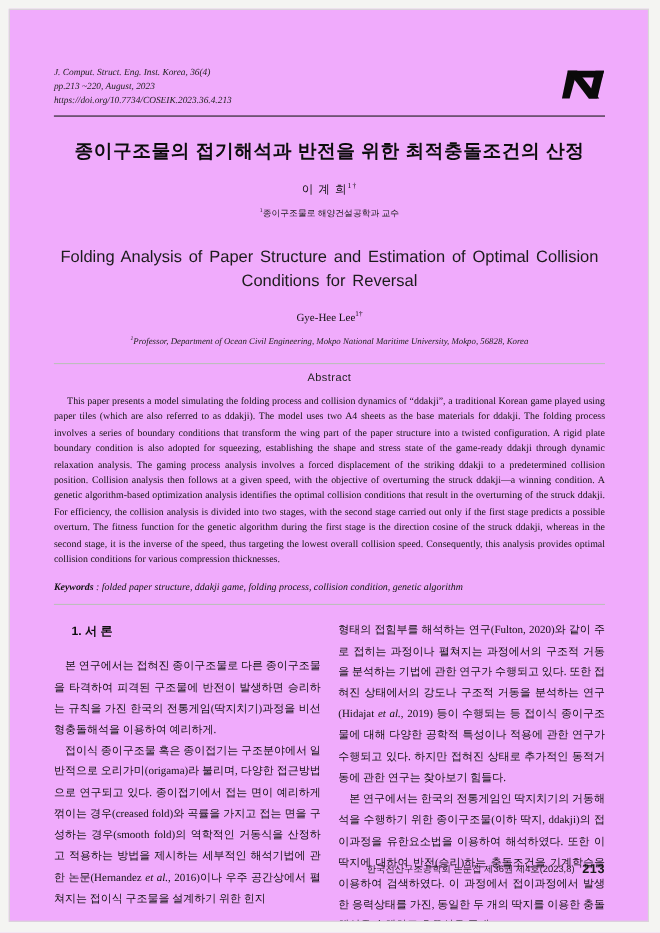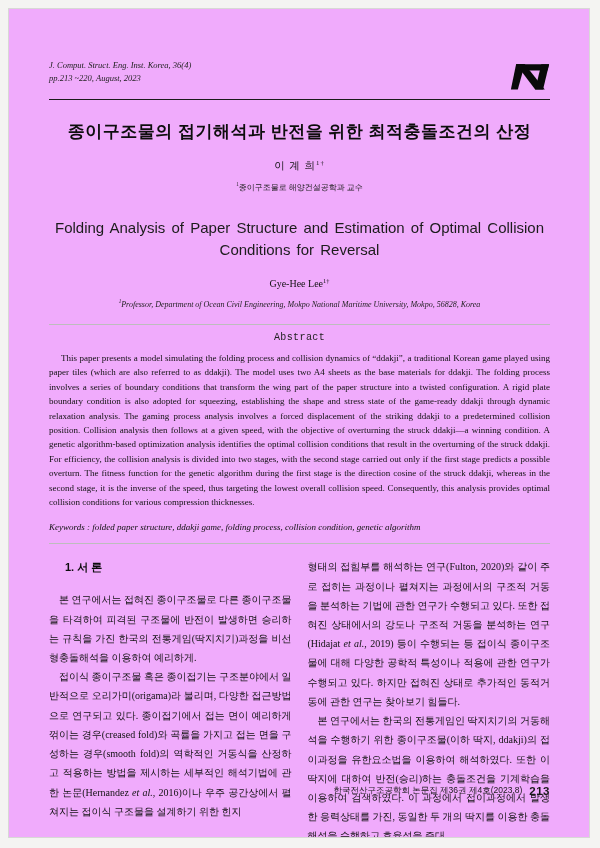--- a/index.html
+++ b/index.html
@@ -42,28 +42,28 @@
     font-size:15px;font-weight:500;line-height:22px;color:#1c1c1c;
     word-spacing:2px;
   }
   .author-en{margin-top:17px;text-align:center;font-size:10px;}
   .affil-en{margin-top:11px;text-align:center;font-size:8px;font-style:italic;color:#222;}
 
   
   .abs-box{margin-top:15px;border-top:1px solid #bdbdbd;}
   .abs-title{
     text-align:center;margin:7px 0 8px;
-    font-family:Liberation Mono, monospace;
+    font-family:Liberation Sans, sans-serif;
     font-size:10px;letter-spacing:.4px;color:#222;
   }
   .abs-text{
     font-size:9px;line-height:14.4px;text-align:justify;text-indent:12px;margin:0;
   }
   .kw-line{margin-top:13px;font-size:9px;font-style:italic;}
-  .kw-label{font-weight:normal;}
+  .kw-label{font-weight:bold;}
   .abs-bottom{border-bottom:1px solid #bdbdbd;margin-top:11px;}
 
   
   .cols{display:flex;gap:16px;margin-top:13px;}
   .col{width:244px;display:flex;flex-direction:column;min-height:288px;box-sizing:border-box;}
   .sec-h{
     font-family:"Liberation Sans","DejaVu Sans",sans-serif;
     font-size:11px;font-weight:bold;margin:3px 0 15px 16px;color:#0d0d0d;
   }
   .body-p{font-size:10px;line-height:19.2px;text-align:justify;margin:0;}
@@ -81,20 +81,21 @@
 </head>
 <body>
 
 <div class="page">
   <div class="content">
 
     <div class="hdr">
       <div class="jref">
         <div>J. Comput. Struct. Eng. Inst. Korea, 36(4)</div>
         <div>pp.213 ~220, August, 2023</div>
+        <div>https://doi.org/10.7734/COSEIK.2023.36.4.213</div>
       </div>
       <div class="hdr-right">
         <svg class="logo" viewBox="0 0 46 34">
           <g fill="#0a0a0a">
             <polygon points="7,3 45,3 43,10 9,10"></polygon>
             <polygon points="7,3 17,3 9,32 1,32"></polygon>
             <polygon points="7,3 17,3 40,32 29,32"></polygon>
             <polygon points="36,3 45,3 38,32 29,32"></polygon>
           </g>
         </svg>

